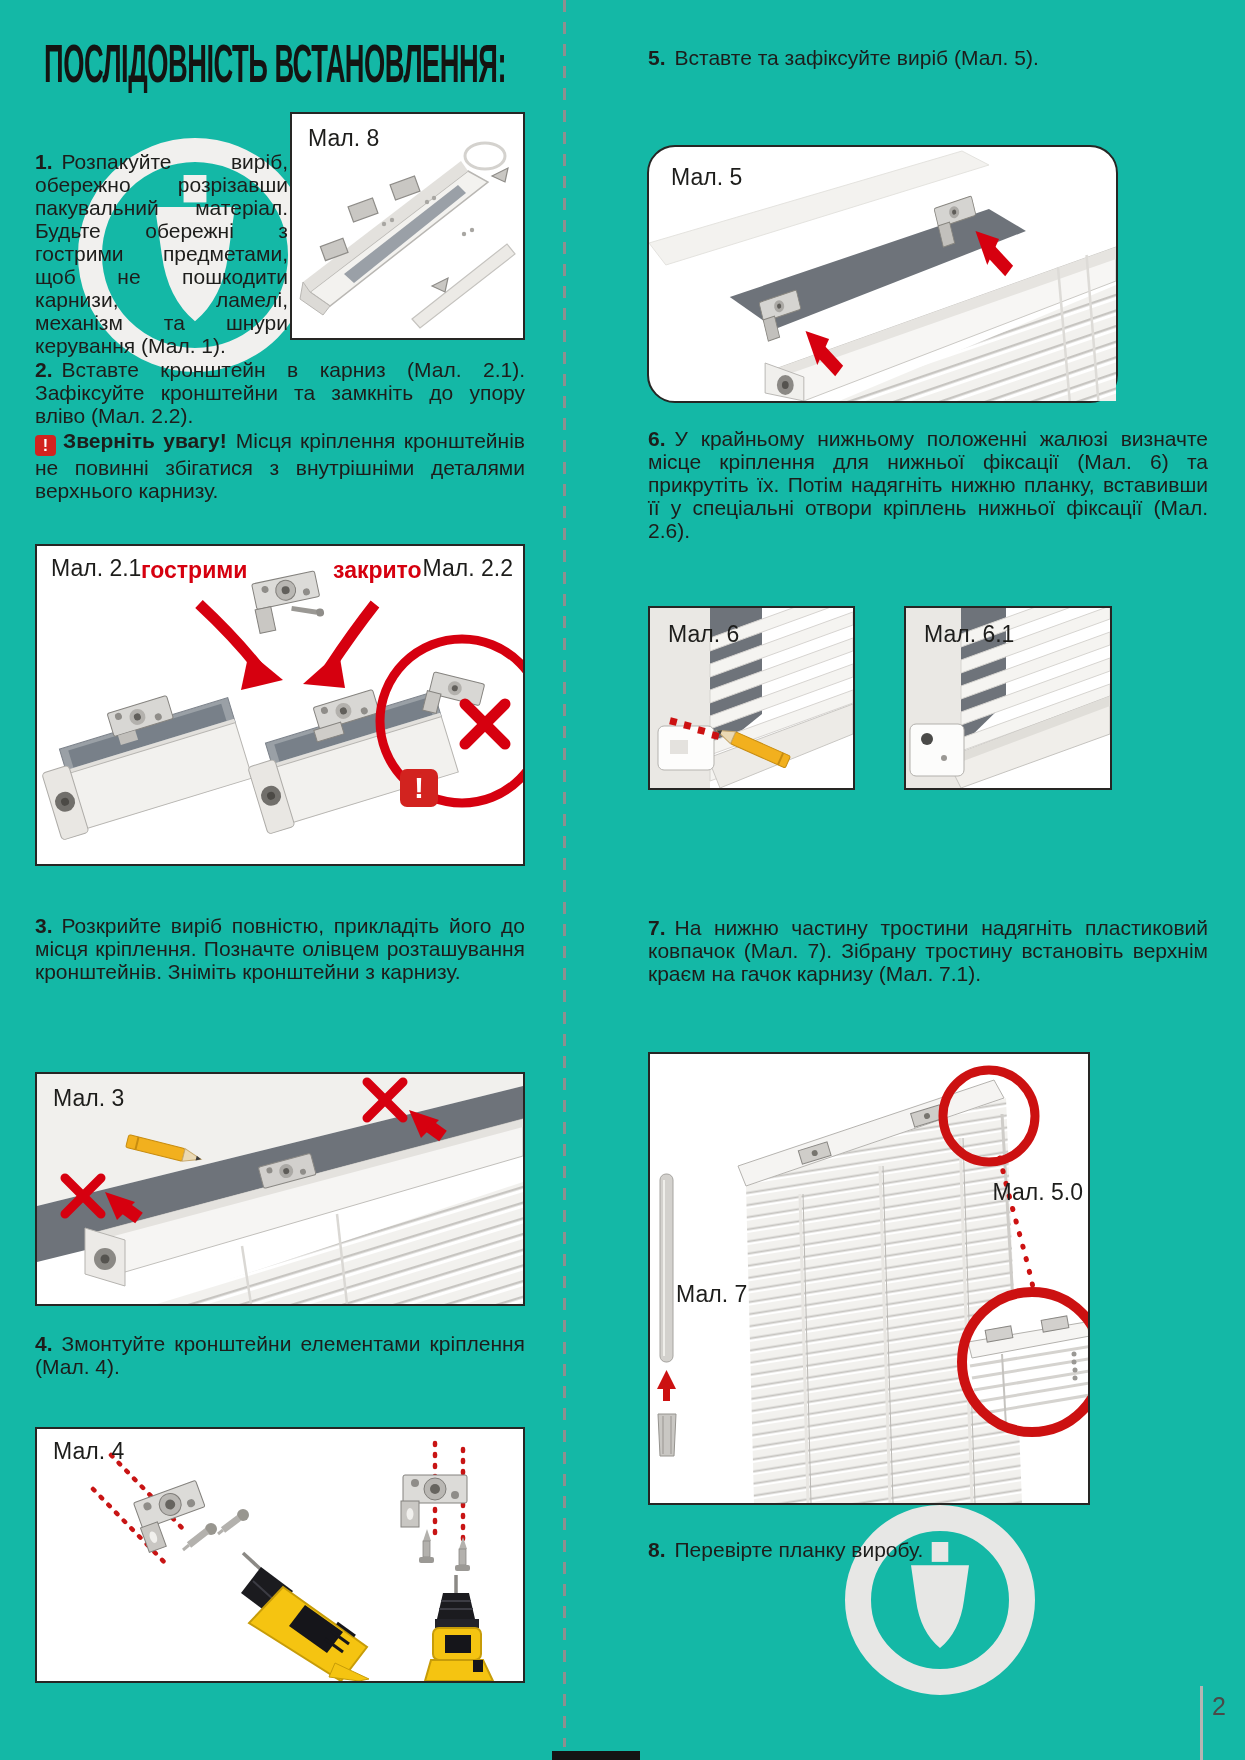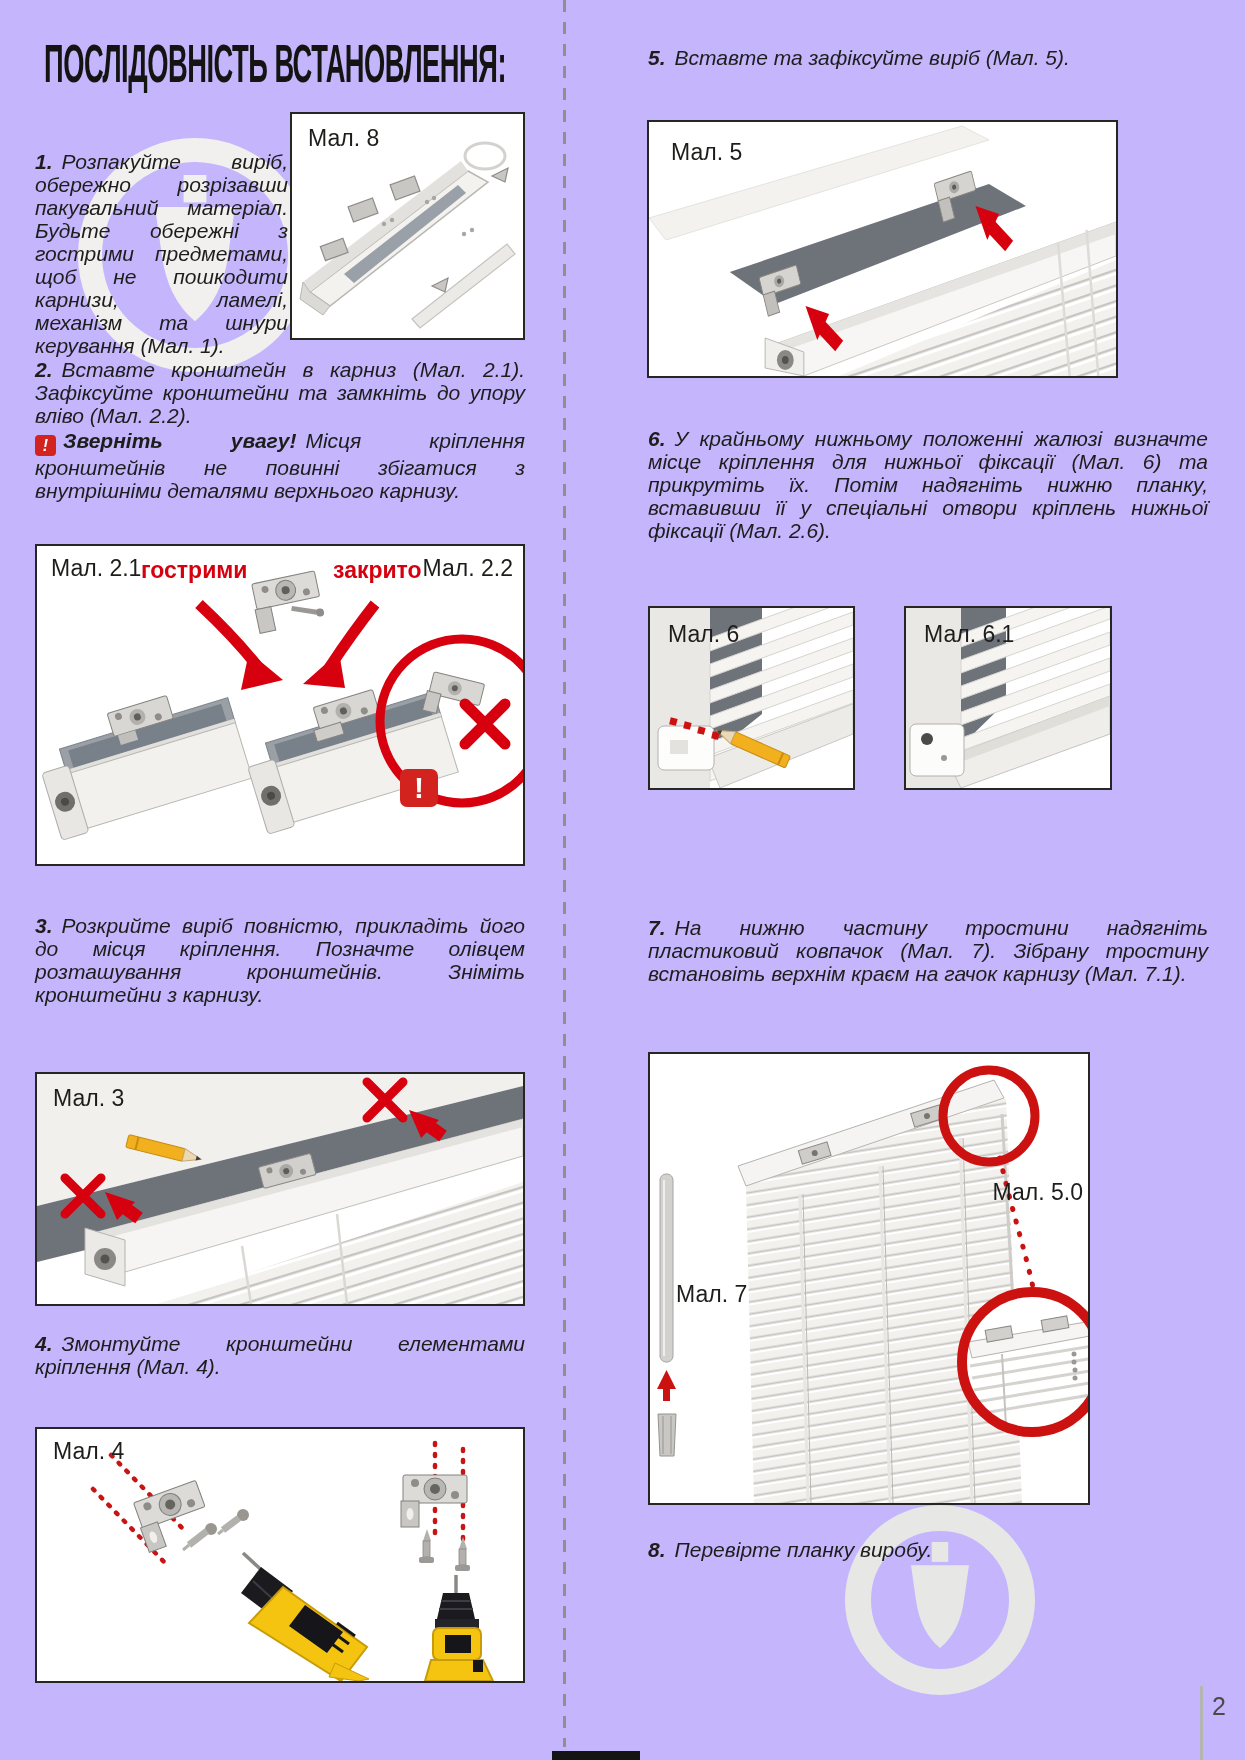--- a/index.html
+++ b/index.html
@@ -1,21 +1,21 @@
 <!DOCTYPE html>
 <html><head>
 <meta charset="utf-8">
 <style>
   html,body{margin:0;padding:0;background:#ffffff;}
-  .page{position:relative;width:1245px;height:1760px;background:#c4b5fd;overflow:hidden;
+  .page{position:relative;width:1245px;height:1760px;background:#14b8a6;overflow:hidden;
         font-family:"Liberation Sans",sans-serif;color:#1d1d1b;}
   .title-svg{position:absolute;left:44px;top:34px;z-index:2;}
   .title-text{font-weight:700;font-size:54px;fill:#141412;letter-spacing:-1px;}
   .step{position:absolute;margin:0;font-size:21px;line-height:23px;text-align:justify;
-        color:#1d1d1b;z-index:2;font-style:italic;}
+        color:#1d1d1b;z-index:2;}
   .step.single{text-align:left;}
   .step b{font-weight:700;margin-right:9px;}
   .warnbadge{display:inline-block;width:21px;height:21px;background:#d2231f;border-radius:4px;
         color:#fff;font-weight:700;font-size:16px;line-height:21px;text-align:center;
         vertical-align:-3px;margin-right:7px;}
   .fig{position:absolute;background:#fff;border:2px solid #262624;box-sizing:border-box;z-index:1;}
   .fig svg{position:absolute;left:0;top:0;width:100%;height:100%;}
   .figlabel{position:absolute;font-size:23px;line-height:1.1;color:#1d1d1b;z-index:3;white-space:nowrap;}
   .figlabel.red{color:#d6000f;font-weight:700;}
   .divider{position:absolute;left:563px;top:0;width:3px;height:1747px;z-index:0;
@@ -282,21 +282,21 @@
       <polygon points="394,231 446,231 456,252 388,252" fill="#f5c411" stroke="#c79c08" stroke-width="2"></polygon>
       <rect x="436" y="231" width="10" height="12" fill="#15151a"></rect>
     </svg>
     <div class="figlabel" style="left:16px;top:10px;">Мал. 4</div>
   </div>
 
   <p class="step single" style="left:648px;top:46px;width:560px;">
     <b>5.</b><span>Вставте та зафіксуйте виріб (Мал. 5).</span>
   </p>
 
-  <div class="fig" style="left:647px;top:120px;width:471px;height:258px;">
+  <div class="fig" style="left:647px;top:145px;width:471px;height:258px;border-radius:28px;">
     <svg viewBox="0 0 555 254" preserveAspectRatio="none">
       <defs>
         <pattern id="patB" width="24" height="15" patternUnits="userSpaceOnUse" patternTransform="rotate(-16)">
           <rect width="24" height="15" fill="#ffffff"></rect>
           <rect width="24" height="9" fill="#f2f1ee"></rect>
           <rect y="9" width="24" height="2.5" fill="#c7c5c1"></rect>
         </pattern>
       </defs>
       <polygon points="0,96 372,4 404,18 20,118" fill="#f3f2ef" stroke="#e2e0dc"></polygon>
       <polygon points="96,150 404,62 448,84 150,182" fill="#6e737a"></polygon>

